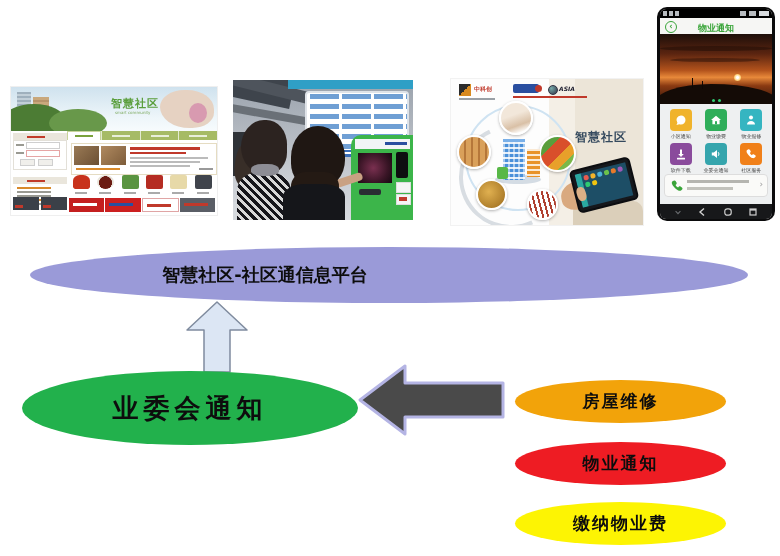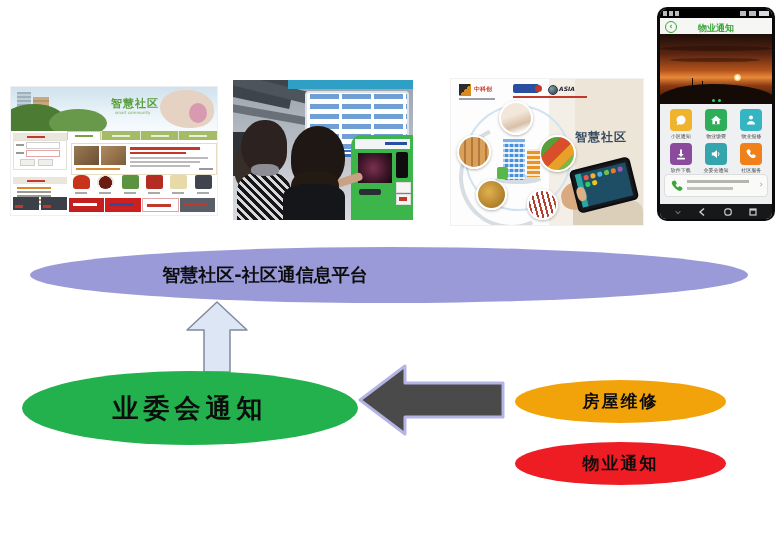--- a/index.html
+++ b/index.html
@@ -485,14 +485,15 @@
   </svg>
 
   <div class="abs" id="company">业委会通知</div>
 
   <svg class="abs" id="leftarrow" width="150" height="74" viewBox="0 0 150 74">
     <polygon points="4,37 49,3 49,20 147,20 147,54 49,54 49,71" fill="#4a4a4a" stroke="#b4b4e4" stroke-width="3" stroke-linejoin="round"></polygon>
   </svg>
 
   <div class="abs pill" id="pill1">房屋维修</div>
   <div class="abs pill" id="pill2">物业通知</div>
+  <div class="abs pill" id="pill3">缴纳物业费</div>
 
 </div>
 
 </body></html>

